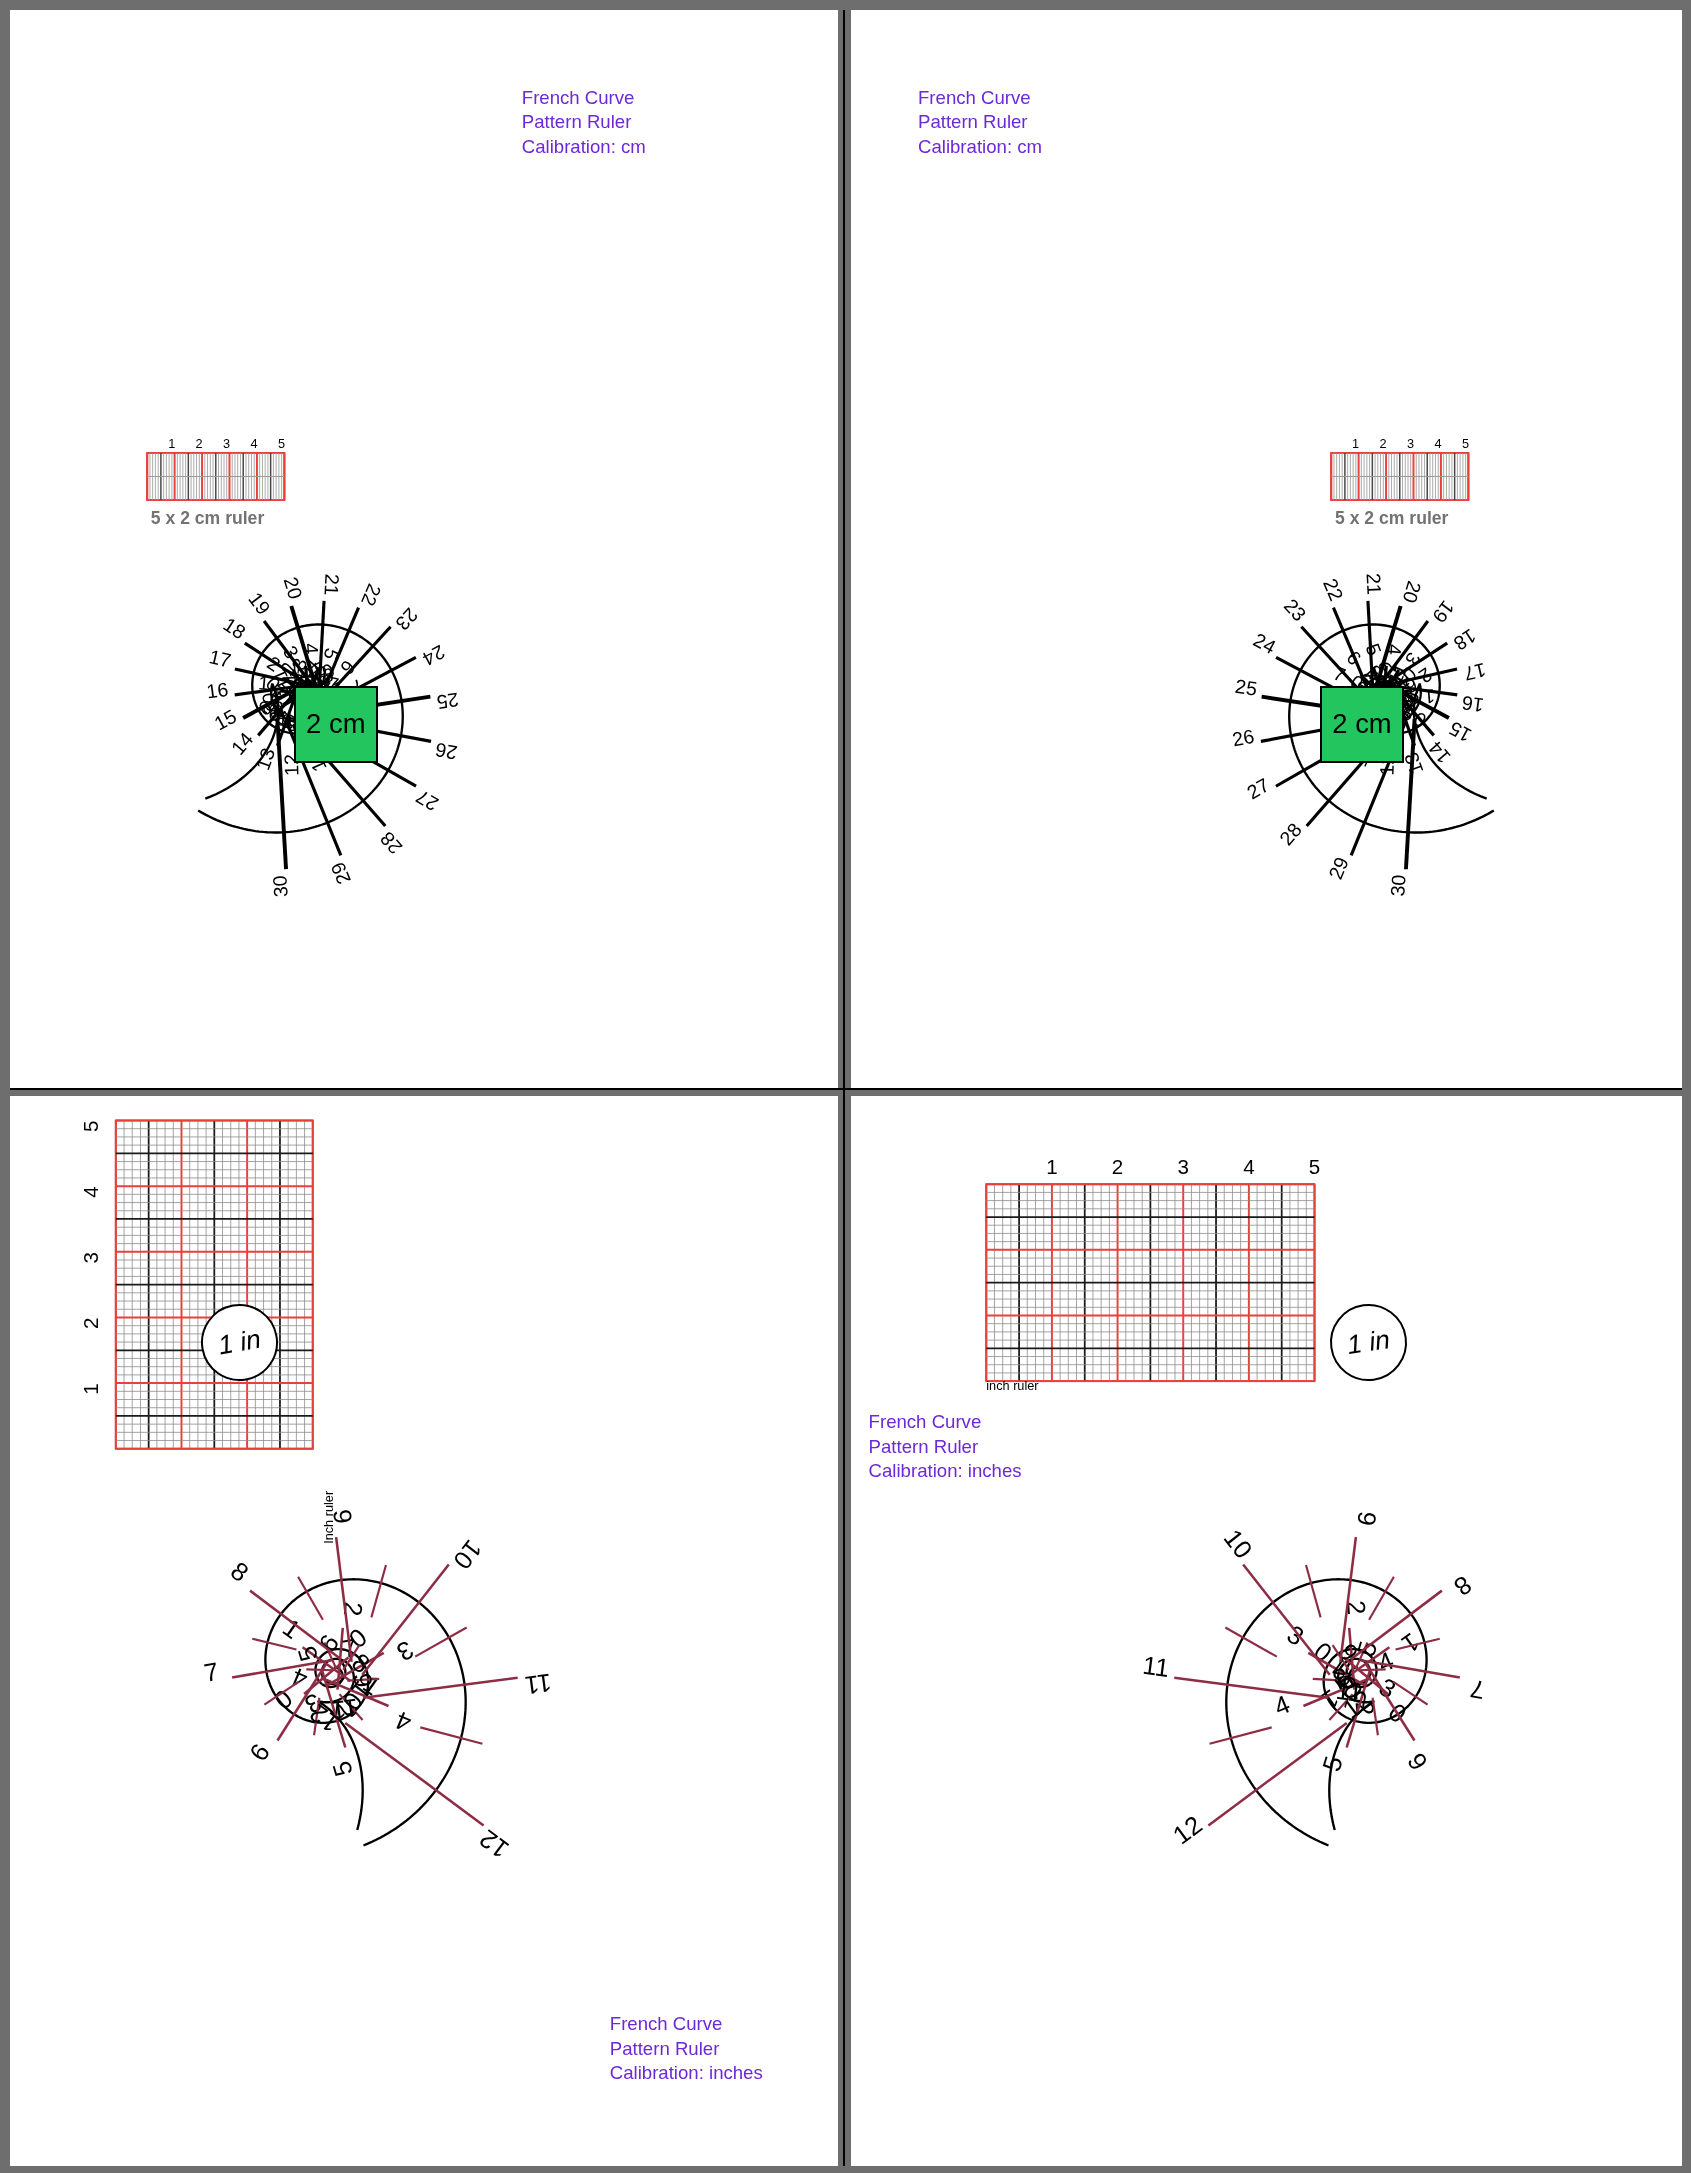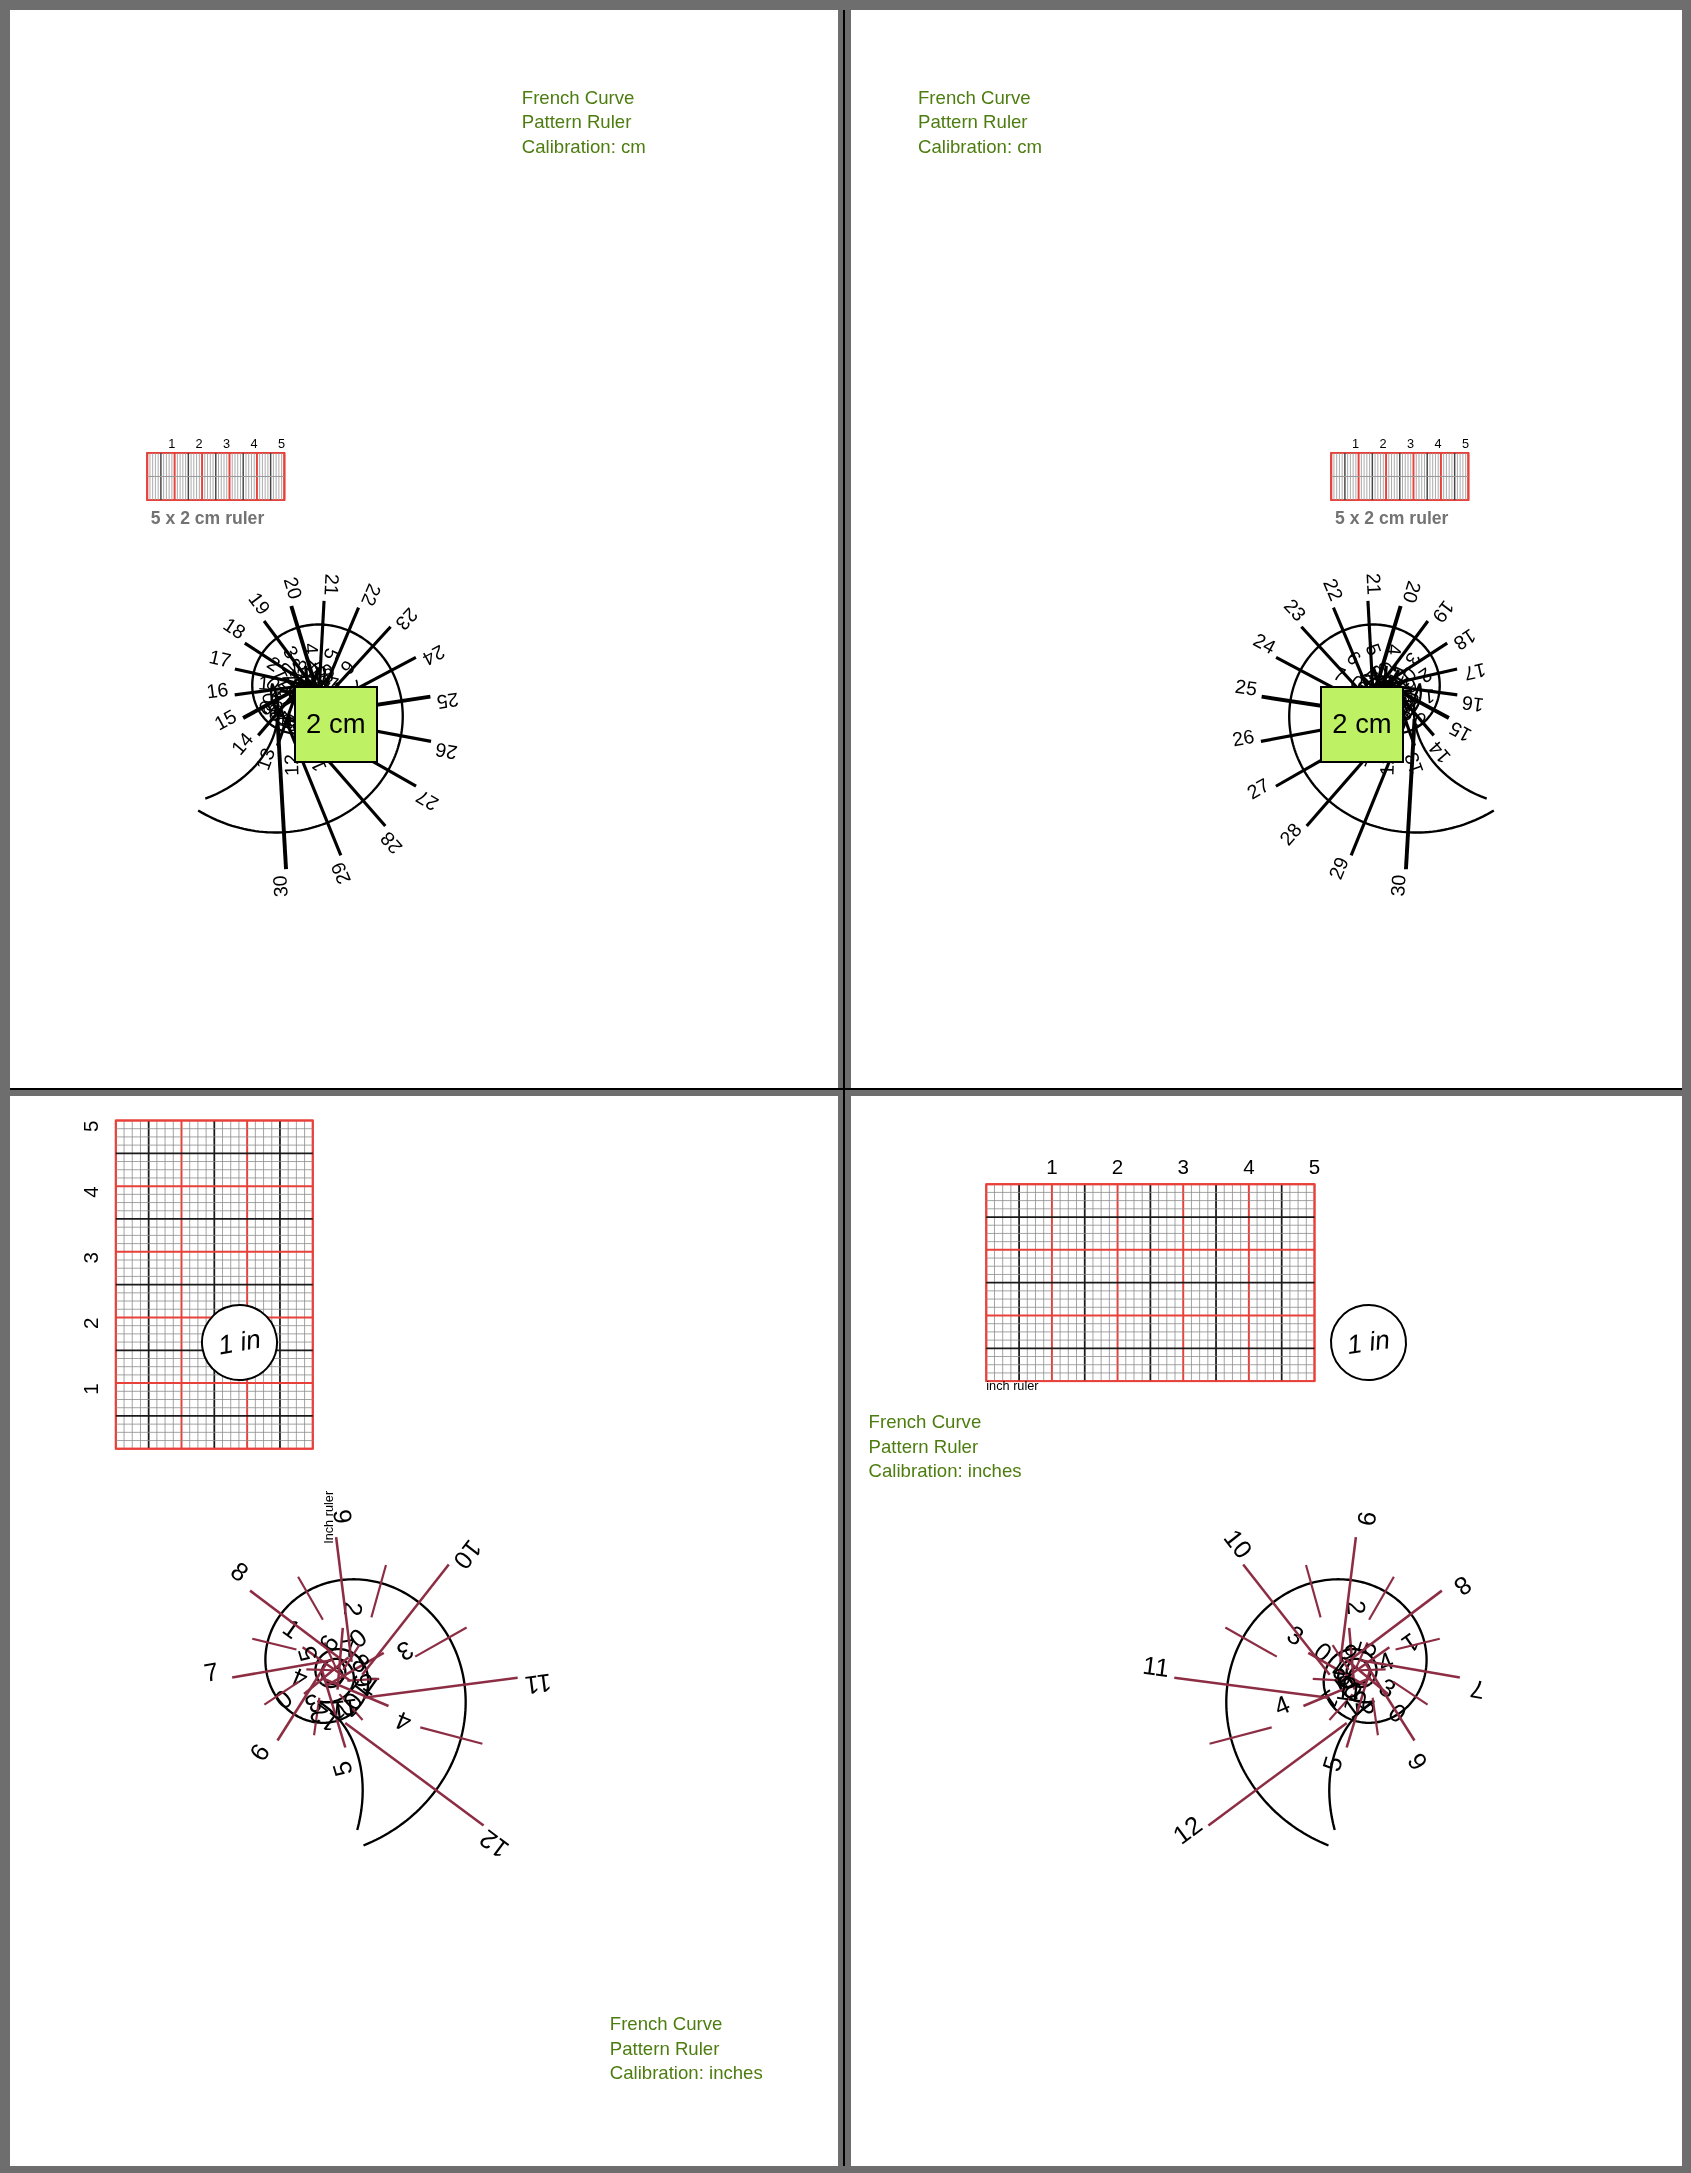--- a/index.html
+++ b/index.html
@@ -5,23 +5,23 @@
   html,body{margin:0;padding:0;background:#6e6e6e;}
   body{width:1692px;height:2174px;overflow:hidden;
        font-family:"Liberation Sans", sans-serif;}
   .sheet{position:absolute;left:0;top:0;width:1692px;height:2174px;background:#6e6e6e;}
   .panel{position:absolute;background:#ffffff;overflow:hidden;}
   .p-tl{left:9.8px;  top:9.8px;   width:828px;  height:1078px;}
   .p-tr{left:851px; top:9.8px;   width:831px;  height:1078px;}
   .p-bl{left:9.8px;  top:1096px; width:828px;  height:1070px;}
   .p-br{left:851px; top:1096px; width:831px;  height:1070px;}
   .vline{position:absolute;background:#000;}
-  .caption{position:absolute;font-size:18.6px;line-height:1.32;color:#4d7c0f;white-space:pre;}
+  .caption{position:absolute;font-size:18.6px;line-height:1.32;color:#6d28d9;white-space:pre;}
   .ruler-cap{position:absolute;font-size:17.6px;color:#737373;font-weight:600;white-space:nowrap;}
-  .sq-label{position:absolute;border:2px solid #000;background:#bef264;
+  .sq-label{position:absolute;border:2px solid #000;background:#22c55e;
             display:flex;align-items:center;justify-content:center;
             font-size:27.4px;color:#000;}
   .circ-label{position:absolute;border:2.2px solid #000;border-radius:50%;
               background:#fff;display:flex;align-items:center;justify-content:center;
               font-size:26.5px;color:#000;font-style:italic;}
   svg{position:absolute;left:0;top:0;overflow:visible;}
   .cv{fill:none;stroke:#000;stroke-width:2.4;}
   .tk{stroke:#000;}
   .tki{stroke:#8d2d44;}
   .num{font-family:"Liberation Sans",sans-serif;fill:#000;}

